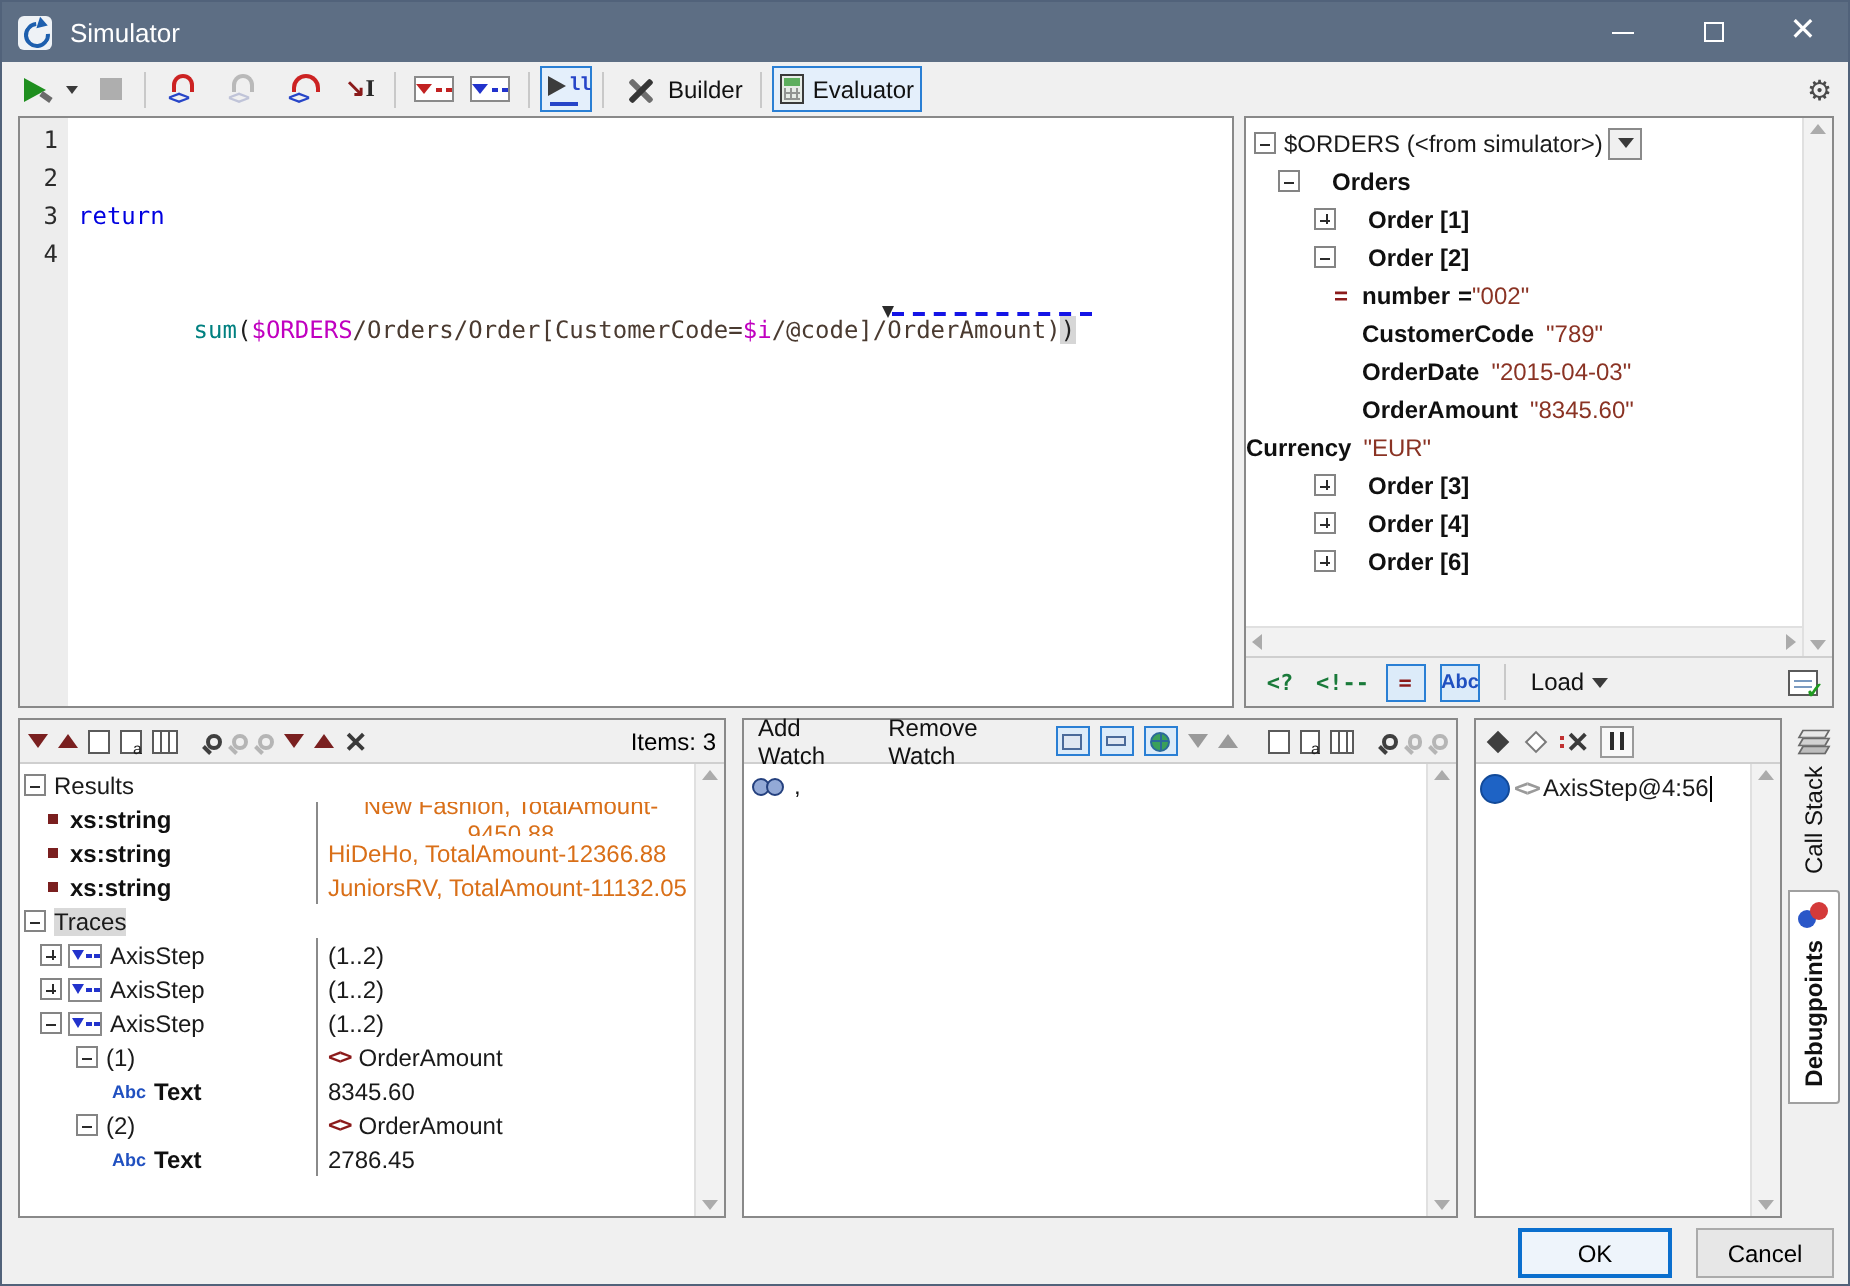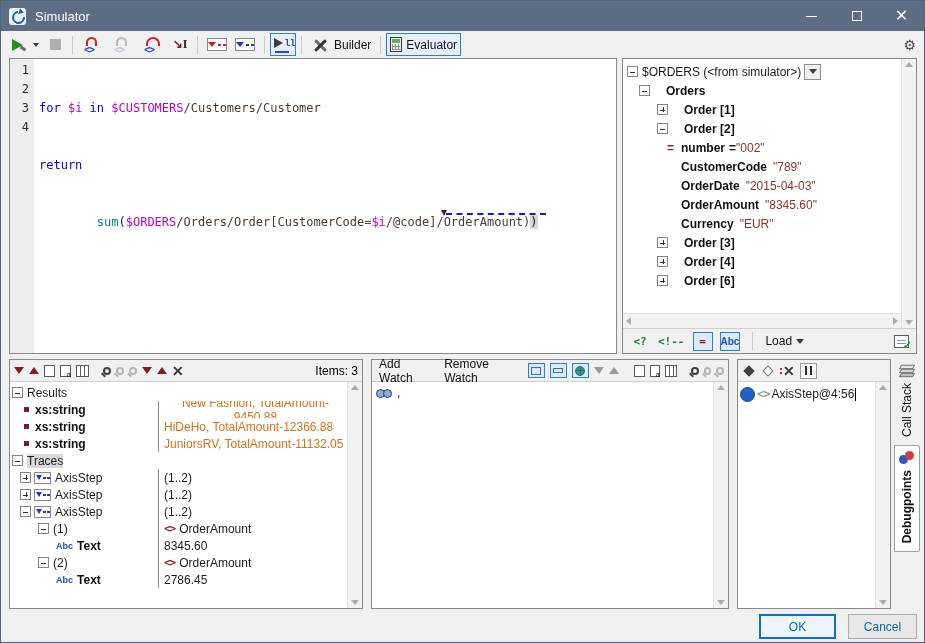--- a/index.html
+++ b/index.html
@@ -145,21 +145,21 @@
   .vtab.active { background:#fff; border:1px solid #a0a0a0; border-radius:0 2px 2px 0; }
   .vlabel { writing-mode:vertical-rl; transform:rotate(180deg); font-size:12px; color:#111; }
   .vtab.active .vlabel { font-weight:bold; }
   .layers { width:16px; height:14px; position:relative; }
   .layers i { position:absolute; left:1px; width:14px; height:6px; background:#e8e8e8; border:1px solid #6a6a6a; transform:skewX(-30deg) scaleY(.7); }
   .layers i:nth-child(1){ top:0; } .layers i:nth-child(2){ top:4px; background:#d2d2d2; } .layers i:nth-child(3){ top:8px; background:#bdbdbd; }
   .twocirc { width:16px; height:14px; position:relative; }
   .twocirc::before { content:""; position:absolute; left:0; top:4px; width:9px; height:9px; border-radius:50%; background:#2a57c8; }
   .twocirc::after { content:""; position:absolute; left:6px; top:0; width:9px; height:9px; border-radius:50%; background:#d43a3a; }
   
-  .btn { position:absolute; top:613px; height:25px; display:flex; align-items:center; justify-content:center; font-size:12px; color:#0369a1; }
+  .btn { position:absolute; top:613px; height:25px; display:flex; align-items:center; justify-content:center; font-size:12px; color:#000000; }
   .okbtn { left:758px; width:77px; background:#eef4fb; border:2px solid #0b6fce; }
   .cancelbtn { left:847px; width:69px; background:#e7e7e7; border:1px solid #ababab; }
 </style>
 </head>
 <body>
 
 <div class="titlebar">
   <span class="appic"></span>
   <span class="wtitle">Simulator</span>
   <div class="capbtns">
@@ -243,21 +243,20 @@
 </div>
 
 <div class="editor">
   <div class="gutter">
     <div>1</div>
     <div>2</div>
     <div>3</div>
     <div>4</div>
   </div>
   <div class="codearea">
-    <div><span class="kw">for </span><span class="vr">$i</span><span class="kw"> in </span><span class="vr">$CUSTOMERS</span><span class="pa">/Customers/Customer</span></div>
     <div><span class="kw">return</span></div>
     <div><span class="pl">        </span><span class="fn">sum</span><span class="pl">(</span><span class="vr">$ORDERS</span><span class="pa">/Orders/Order[CustomerCode=</span><span class="vr">$i</span><span class="pa">/@code]/</span><span class="tp"><span class="pa">OrderAmount)</span><span class="hl">)</span></span></div>
   </div>
 </div>
 
 <div class="treepanel">
   <div class="treebody">
     <div class="treerows">
       <div class="xr" style="padding-left:4px">
         <span class="tgl"></span>
@@ -293,21 +292,21 @@
         <span class="mval">"789"</span>
       </div>
       <div class="xr" style="padding-left:58px">
         <span class="b">OrderDate</span>
         <span class="mval">"2015-04-03"</span>
       </div>
       <div class="xr" style="padding-left:58px">
         <span class="b">OrderAmount</span>
         <span class="mval">"8345.60"</span>
       </div>
-      <div class="xr" style="padding-left:58px">
+      <div class="xr" style="">
         <span class="b">Currency</span>
         <span class="mval">"EUR"</span>
       </div>
       <div class="xr" style="padding-left:34px">
         <span class="tgl plus"></span>
           <span class="sp16"></span>
         <span class="b">Order [3]</span>
       </div>
       <div class="xr" style="padding-left:34px">
         <span class="tgl plus"></span>

